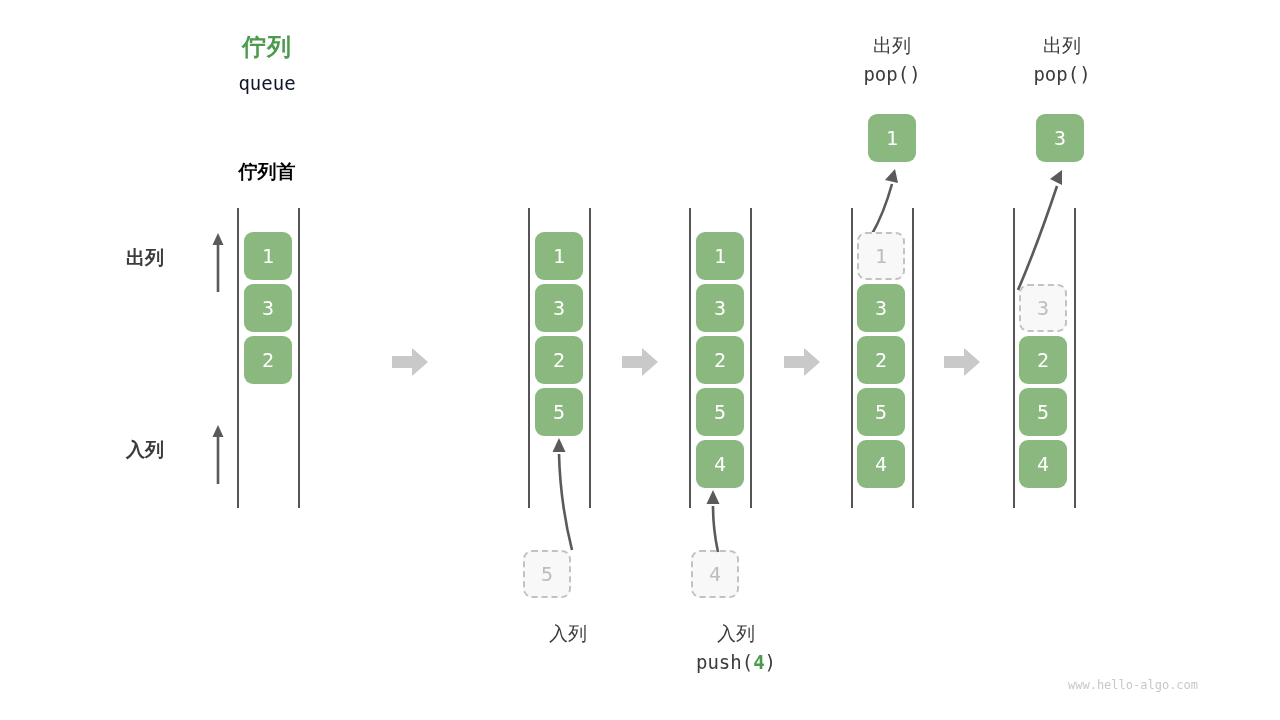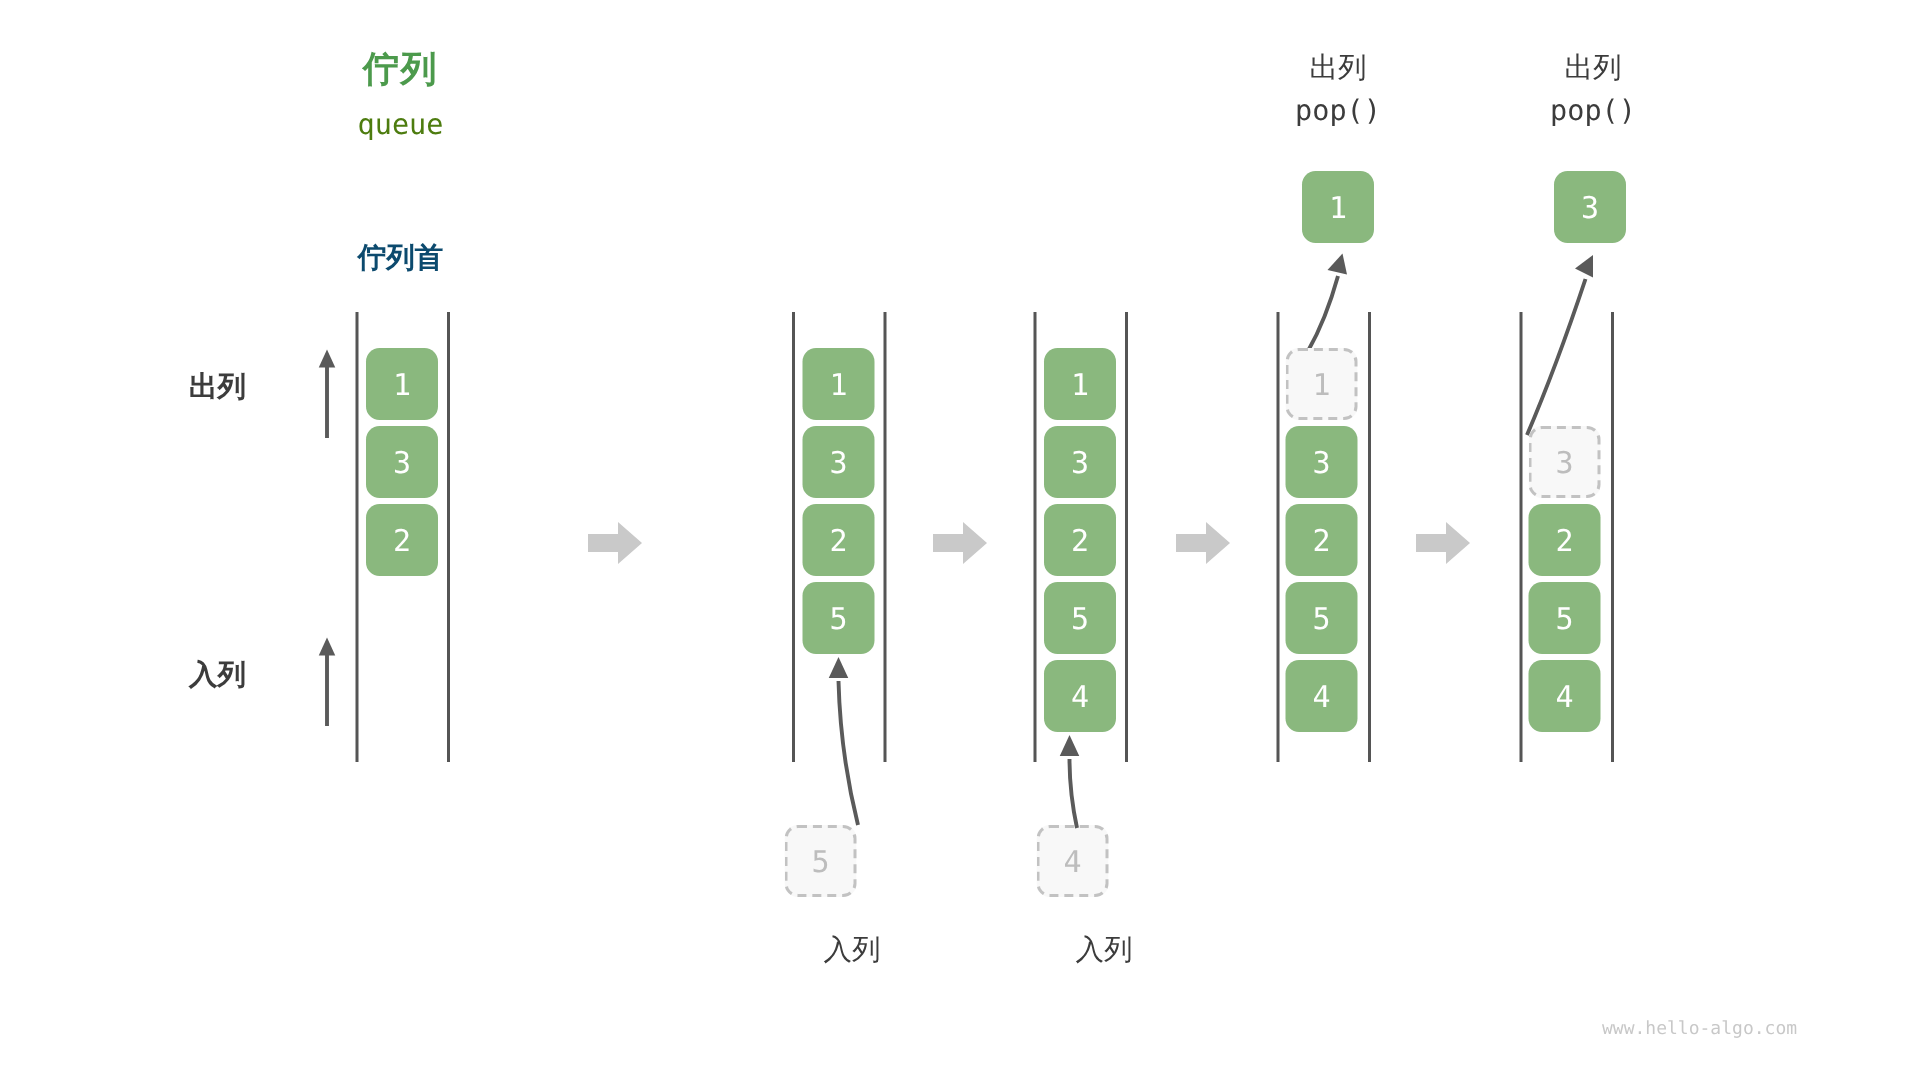--- a/index.html
+++ b/index.html
@@ -28,29 +28,29 @@
     font-size: 24px;
     font-weight: bold;
     color: #4c9a4c;
     text-align: center;
     line-height: 30px;
     letter-spacing: 1px;
   }
   .title-code {
     font-family: "DejaVu Sans Mono", "Liberation Mono", monospace;
     font-size: 19px;
-    color: #4d7c0f;
+    color: #0f172a;
     text-align: center;
     line-height: 26px;
   }
 
   .label-bold {
     font-size: 19px;
     font-weight: bold;
-    color: #0c4a6e;
+    color: #000000;
     text-align: center;
     white-space: nowrap;
   }
   .label-side {
     font-size: 19px;
     font-weight: bold;
     color: #3c3c3c;
     text-align: right;
     white-space: nowrap;
   }
@@ -180,20 +180,21 @@
   <div class="abs node" style="left:696px; top:440px;">4</div>
 
   <div class="abs node ghost" style="left:691px; top:550px;">4</div>
   <svg class="abs" style="left:688px; top:482px;" width="90" height="75">
     <path d="M 30 70 C 27 56, 25 40, 25 24" stroke="#5a5a5a" stroke-width="2.6" fill="none"></path>
     <polygon points="25,8 18.5,22 31.5,22" fill="#5a5a5a"></polygon>
   </svg>
 
   <div class="abs op-label" style="left:646px; top:620px; width:180px;">
     <div class="op-cn">入列</div>
+    <div class="op-code"><span>push(</span><span class="op-arg">4</span><span>)</span></div>
   </div>
 
   <svg class="abs flow-arrow" style="left:784px; top:347px;" viewBox="0 0 36 30">
     <polygon points="0,9 20,9 20,1 36,15 20,29 20,21 0,21" fill="#c9c9c9"></polygon>
   </svg>
 
   <div class="abs op-label" style="left:802px; top:32px; width:180px;">
     <div class="op-cn">出列</div>
     <div class="op-code"><span>pop(</span><span class="op-arg"></span><span>)</span></div>
   </div>

